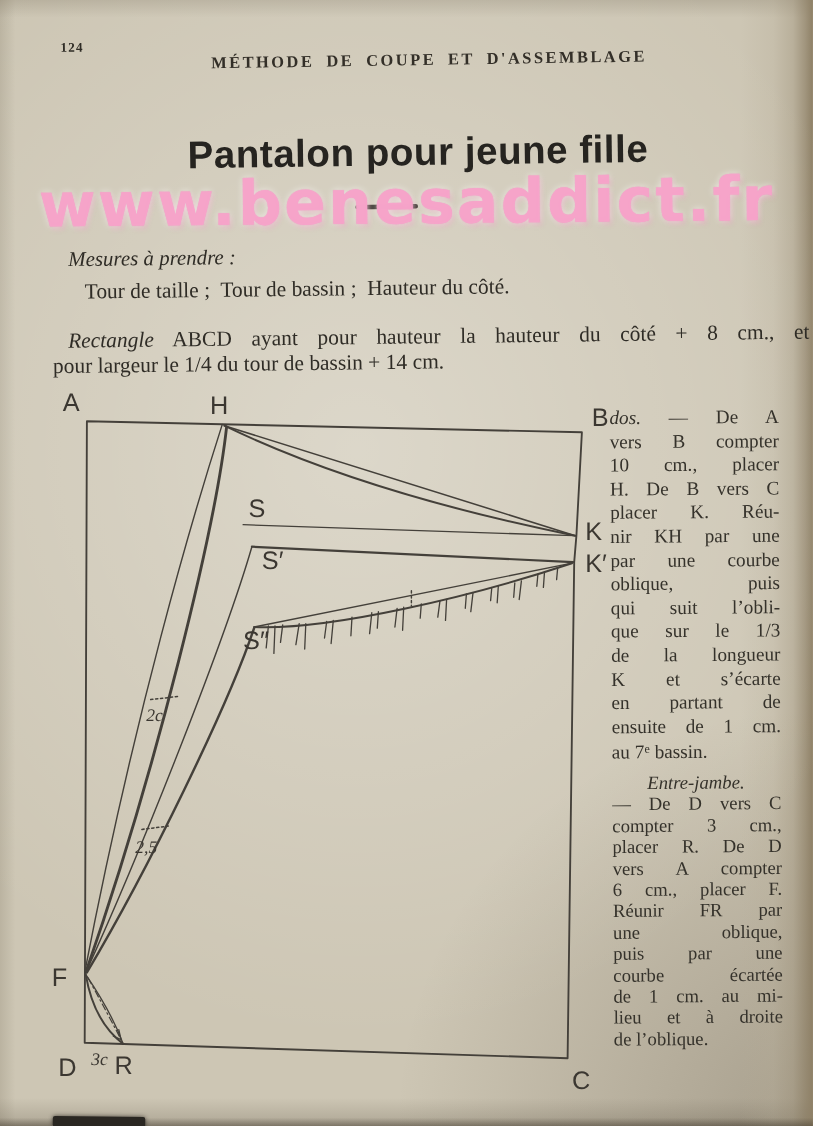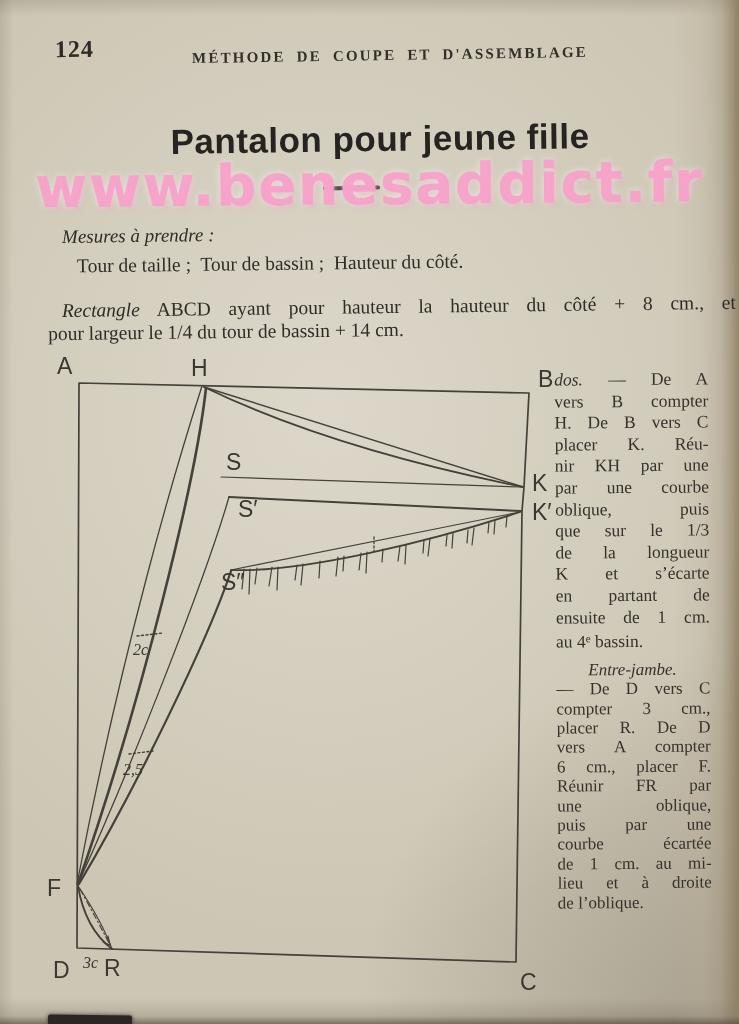--- a/index.html
+++ b/index.html
@@ -11,21 +11,21 @@
       radial-gradient(ellipse 90% 70% at 44% 40%, rgba(255,255,252,0.30), rgba(255,255,252,0) 75%),
       linear-gradient(90deg, rgba(90,80,60,0.16) 0, rgba(90,80,60,0) 14px),
       linear-gradient(270deg, #8e8066 0, rgba(142,128,102,0.70) 7px, rgba(160,148,124,0.45) 18px, rgba(180,170,148,0.26) 36px, rgba(180,170,148,0) 66px),
       linear-gradient(180deg, rgba(100,90,70,0.20) 0, rgba(100,90,70,0) 16px),
       linear-gradient(0deg, rgba(80,70,55,0.26) 0, rgba(80,70,55,0) 26px),
       radial-gradient(circle at 100% 100%, rgba(80,68,50,0.30), rgba(80,68,50,0) 30%);
     color:#2f2c26;
   }
   .abs{position:absolute;}
   
-  .pagenum{left:55px;top:36px;font-weight:bold;font-size:24px;letter-spacing:1px;transform:rotate(-0.8deg);text-align:center;}
+  .pagenum{left:55px;top:36px;font-weight:bold;font-size:12px;letter-spacing:1px;transform:rotate(-0.8deg);text-align:center;}
   .runhead{left:120px;top:47px;width:540px;text-align:center;font-size:15px;font-weight:bold;
            letter-spacing:2.2px;word-spacing:5px;color:#332f28;transform:rotate(-0.9deg);}
   
   .title{left:50px;top:119px;width:660px;text-align:center;
          font-family:"Liberation Sans",sans-serif;font-weight:700;font-size:35px;
          letter-spacing:0.5px;color:#262420;transform:rotate(-0.8deg);}
   .dash{left:323px;top:186px;width:57px;height:4px;background:#3a362f;border-radius:2px;transform:rotate(-1deg);}
   
   .mes-head{left:62px;top:225px;font-style:italic;font-size:19px;transform:rotate(-0.7deg);}
   .mes-list{left:77px;top:253px;font-size:19.5px;transform:rotate(-0.7deg);}
@@ -118,31 +118,33 @@
       <text x="133" y="655" class="dlbl-meas">2c</text>
       <text x="123" y="775" class="dlbl-meas">2,5</text>
       <text x="83" y="968" class="dlbl-meas">3c</text>
     </g>
 </svg>
 
 <div class="abs col">
   <div class="para p1">
       <div class="tline"><span class="it">dos.</span><span> — De A</span></div>
       <div class="tline"><span>vers B compter</span></div>
+      <div class="tline"><span>10 cm., placer</span></div>
       <div class="tline"><span>H. De B vers C</span></div>
       <div class="tline"><span>placer K. Réu-</span></div>
       <div class="tline"><span>nir KH par une</span></div>
       <div class="tline"><span>par une courbe</span></div>
       <div class="tline"><span>oblique, puis</span></div>
+      <div class="tline"><span>qui suit l’obli-</span></div>
       <div class="tline"><span>que sur le 1/3</span></div>
       <div class="tline"><span>de la longueur</span></div>
       <div class="tline"><span>K et s’écarte</span></div>
       <div class="tline"><span>en partant de</span></div>
       <div class="tline"><span>ensuite de 1 cm.</span></div>
-      <div class="tline end"><span>au 4</span><sup>e</sup><span> bassin.</span></div>
+      <div class="tline end"><span>au 7</span><sup>e</sup><span> bassin.</span></div>
     </div>
   <div class="para p2">
       <div class="tline ind end"><span class="it">Entre-jambe.</span></div>
       <div class="tline"><span>— De D vers C</span></div>
       <div class="tline"><span>compter 3 cm.,</span></div>
       <div class="tline"><span>placer R. De D</span></div>
       <div class="tline"><span>vers A compter</span></div>
       <div class="tline"><span>6 cm., placer F.</span></div>
       <div class="tline"><span>Réunir FR par</span></div>
       <div class="tline"><span>une oblique,</span></div>

